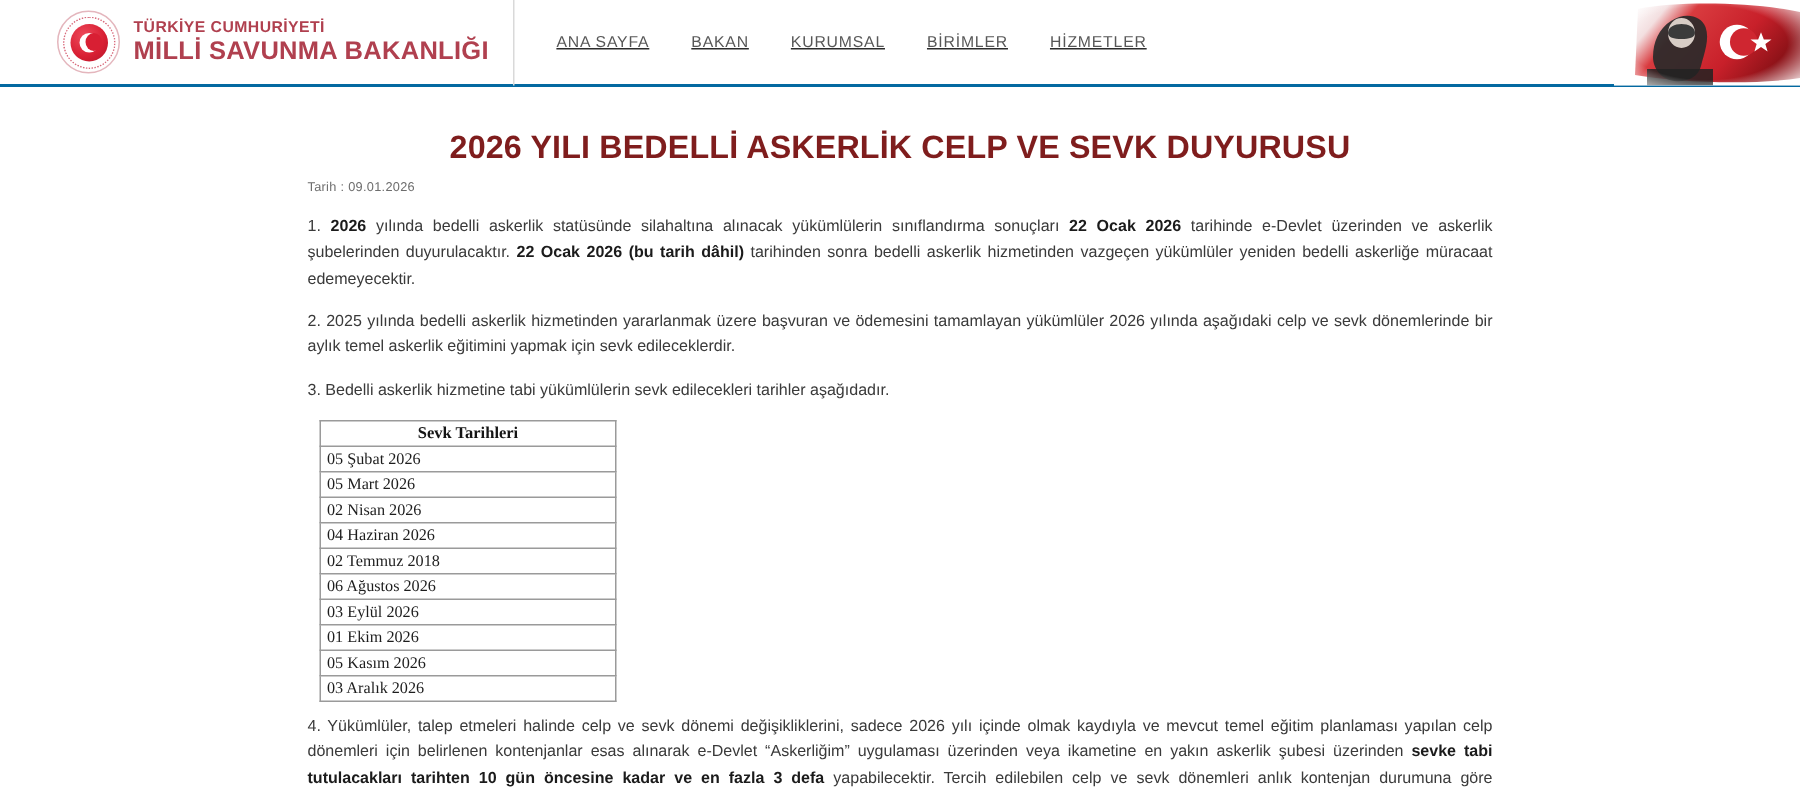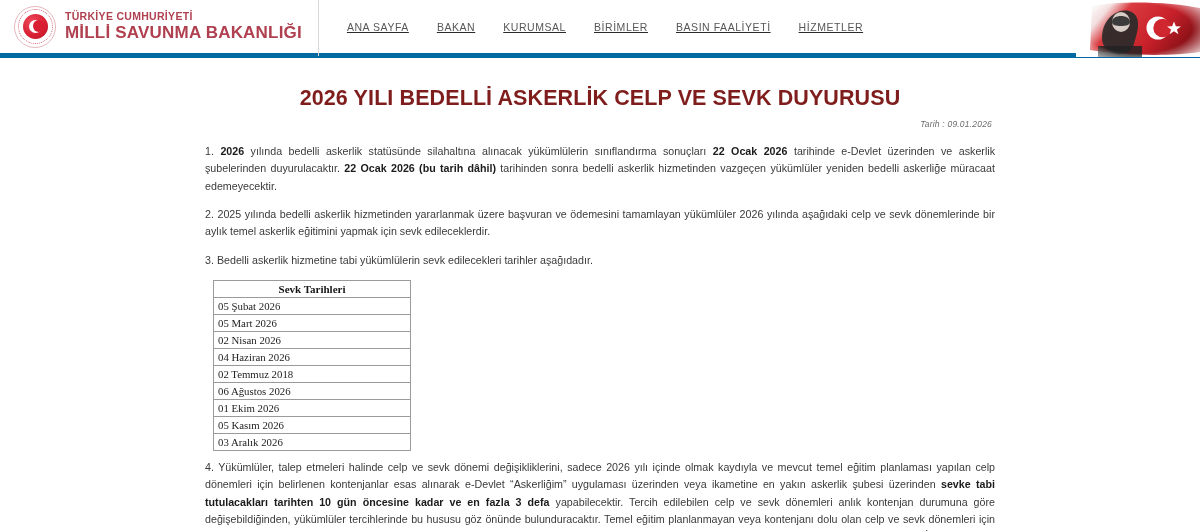--- a/index.html
+++ b/index.html
@@ -10,24 +10,25 @@
     color:#2b2b2b;
     overflow:hidden;
     position:relative;
   }
 
   
   .site-header{
     position:relative;
     height:58px;
     background:#ffffff;
-    border-bottom:5px solid #0369a1;
+    border-bottom:2px solid #0369a1;
     display:flex;
     align-items:center;
     box-sizing:border-box;
+    padding-left:24px;
   }
   .brand{
     display:flex;align-items:center;
     margin-left:14px;
     padding-right:16px;
     height:58px;
     border-right:1px solid #d9d9d9;
     box-sizing:border-box;
   }
   .emblem{
@@ -105,26 +106,24 @@
   }
   .article-title{
     text-align:center;
     font-size:21.5px;
     font-weight:700;
     letter-spacing:.1px;
     color:#7f1d1d;
     margin:0 0 8px 0;
   }
   .article-date{
-    text-align:right;
     font-size:8.5px;
     color:#6d6d6d;
     margin:0 3px 14px 0;
     letter-spacing:.2px;
-    font-style:italic;
   }
   .para{
     font-size:10.7px;
     line-height:1.62;
     color:#3a3a3a;
     margin:0 0 11px 0;
     text-align:justify;
   }
   .para b{color:#1b1b1b;font-weight:700;}
 
@@ -169,21 +168,20 @@
       <div class="brand-line1">TÜRKİYE CUMHURİYETİ</div>
       <div class="brand-line2">MİLLİ SAVUNMA BAKANLIĞI</div>
     </div>
   </div>
 
   <nav class="main-nav">
     <a class="nav-item">ANA SAYFA</a>
     <a class="nav-item">BAKAN</a>
     <a class="nav-item">KURUMSAL</a>
     <a class="nav-item">BİRİMLER</a>
-    <a class="nav-item">BASIN FAALİYETİ</a>
     <a class="nav-item">HİZMETLER</a>
   </nav>
 
   <div class="header-banner">
     <svg width="124" height="57" viewBox="0 0 124 57">
       <defs>
         <linearGradient id="flagg" x1="0" y1="0" x2="1" y2="0.4">
           <stop offset="0%" stop-color="#ffffff"></stop>
           <stop offset="18%" stop-color="#f3dfe0"></stop>
           <stop offset="34%" stop-color="#d93b3f"></stop>
@@ -240,20 +238,23 @@
         <tr>
             <td>04 Haziran 2026</td>
           </tr>
         <tr>
             <td>02 Temmuz 2018</td>
           </tr>
         <tr>
             <td>06 Ağustos 2026</td>
           </tr>
         <tr>
+            <td>03 Eylül 2026</td>
+          </tr>
+        <tr>
             <td>01 Ekim 2026</td>
           </tr>
         <tr>
             <td>05 Kasım 2026</td>
           </tr>
         <tr>
             <td>03 Aralık 2026</td>
           </tr>
       </tbody>
     </table>

